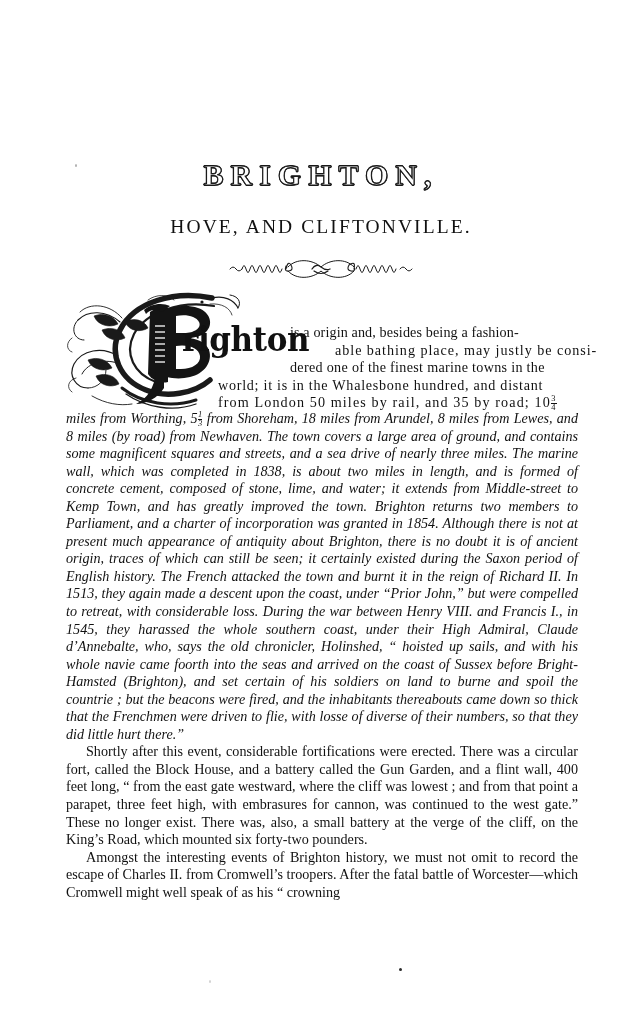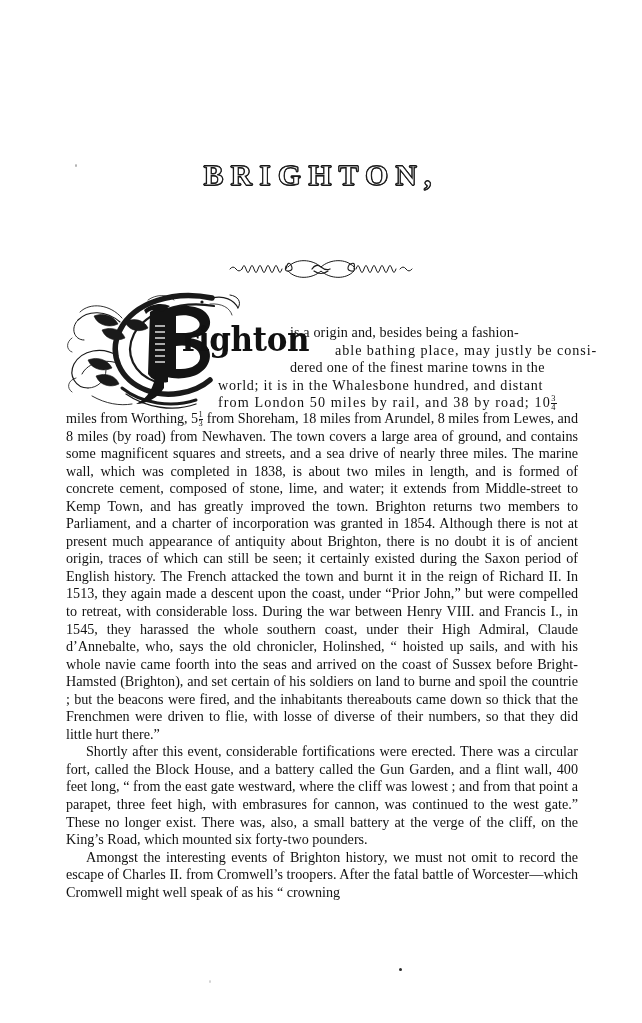--- a/index.html
+++ b/index.html
@@ -87,21 +87,21 @@
     line-height: 17.55px;
     text-align: justify;
     text-justify: inter-word;
     color: #111111;
     hyphens: none;
   }
   .body-text p {
     margin: 0;
     text-indent: 20px;
   }
-  .body-text p.noindent { text-indent: 0; }
+  .body-text p.noindent { text-indent: 0; font-style: italic; }
 
   
   .lead-lines {
     position: relative;
     height: 86px;
   }
   .lead-line {
     position: absolute;
     white-space: nowrap;
     font-size: 14.15px;
@@ -153,20 +153,21 @@
 <div id="page">
 
   <div class="speck s1"></div>
   <div class="speck s2"></div>
   <div class="speck s3"></div>
 
   <div class="title-block">
     <h1 class="main-title">BRIGHTON,</h1>
   </div>
 
+  <div class="sub-title">HOVE, AND CLIFTONVILLE.</div>
 
   <div class="rule-wrap">
     <svg width="190" height="26" viewBox="0 0 190 26">
       <g fill="none" stroke="#1b1b1b" stroke-width="1" stroke-linecap="round">
         <path d="M4,13 q3,-4 6,0 t6,0"></path>
         <path d="M16,13 q2,-7 4,0 q2,7 4,0 q2,-7 4,0 q2,7 4,0 q2,-7 4,0 q2,7 4,0 q2,-7 4,0 q2,7 4,0 q2,-7 4,0 q2,7 4,0"></path>
         <path d="M60,13 q2,-9 5,-4 q3,5 -2,6 q-5,1 -3,-5" stroke-width="1.1"></path>
         <path d="M62,11 C70,2 86,3 95,11 C104,3 120,2 128,11"></path>
         <path d="M62,15 C70,24 86,23 95,15 C104,23 120,24 128,15"></path>
         <path d="M86,13 q4,-6 9,-2 q5,4 9,2" stroke-width="1.3"></path>
@@ -243,21 +244,21 @@
 
   <div class="blackletter-tail">righton</div>
 
   <div class="body-text">
 
     <div class="lead-lines">
       <div class="lead-line l1">is a origin and, besides being a fashion-</div>
       <div class="lead-line l2">able bathing place, may  justly  be consi-</div>
       <div class="lead-line l4">world;  it is in the Whalesbone hundred, and  distant</div>
       <div class="lead-line l3">dered one of the finest marine towns in the</div>
-      <div class="lead-line l5"><span>from  London  50  miles by rail, and 38 by  road;  10</span><span class="frac"><span class="num">3</span><span class="den">4</span></span></div>
+      <div class="lead-line l5"><span>from  London  50  miles by rail, and 35 by  road;  10</span><span class="frac"><span class="num">3</span><span class="den">4</span></span></div>
     </div>
 
     <p class="noindent"><span>miles from Worthing, 5</span><span class="frac"><span class="num">1</span><span class="den">3</span></span><span> from Shoreham, 18 miles from Arundel, 8 miles from Lewes, and 8 miles (by road) from Newhaven.   The  town  covers a large area of ground, and contains some magnificent  squares  and  streets,  and a sea drive of  nearly  three  miles.      The marine wall,  which  was  completed  in  1838,  is  about two  miles  in length, and is formed of concrete cement, composed of stone, lime, and water; it extends from Middle-street to Kemp Town, and has greatly improved the  town.   Brighton  returns two members to Parliament, and a charter of incorporation was granted in  1854. Although there is not at present much appearance of antiquity about Brighton, there is no  doubt it is of  ancient  origin,  traces of  which  can  still  be  seen; it certainly  existed  during  the  Saxon  period  of  English history.   The French attacked the town and burnt it in the  reign  of  Richard II.   In  1513,  they again made a descent upon the coast, under “Prior John,” but were compelled to retreat, with considerable loss.    During the war between  Henry VIII. and Francis I., in 1545, they  harassed  the  whole  southern  coast, under  their High Admiral, Claude d’Annebalte, who, says  the  old  chronicler,  Holinshed, “ hoisted up sails, and with his whole navie came foorth into the seas and arrived on  the  coast of  Sussex  before Bright-Hamsted (Brighton), and  set  certain of his soldiers on land to burne and spoil the countrie ;  but the beacons were fired, and the inhabitants thereabouts came  down  so  thick  that  the  Frenchmen were driven to flie, with losse of  diverse of  their  numbers,  so  that  they  did  little hurt there.”</span></p>
 
     <p>Shortly  after  this  event,  considerable  fortifications  were  erected.    There was a circular fort, called the Block  House,  and  a  battery  called  the  Gun Garden, and a flint wall, 400 feet long, “ from the east gate  westward,  where the cliff was lowest ; and from  that  point  a  parapet,  three  feet  high,  with embrasures for cannon, was continued to  the  west  gate.”    These  no  longer exist.    There was, also, a small battery at the verge of the cliff, on the King’s Road, which mounted six forty-two pounders.</p>
     <p>Amongst the interesting events of  Brighton history, we must  not  omit  to record the escape of Charles II. from  Cromwell’s  troopers.    After  the  fatal battle of  Worcester—which Cromwell might well speak of  as his “ crowning</p>
   </div>
 
 </div>
 

